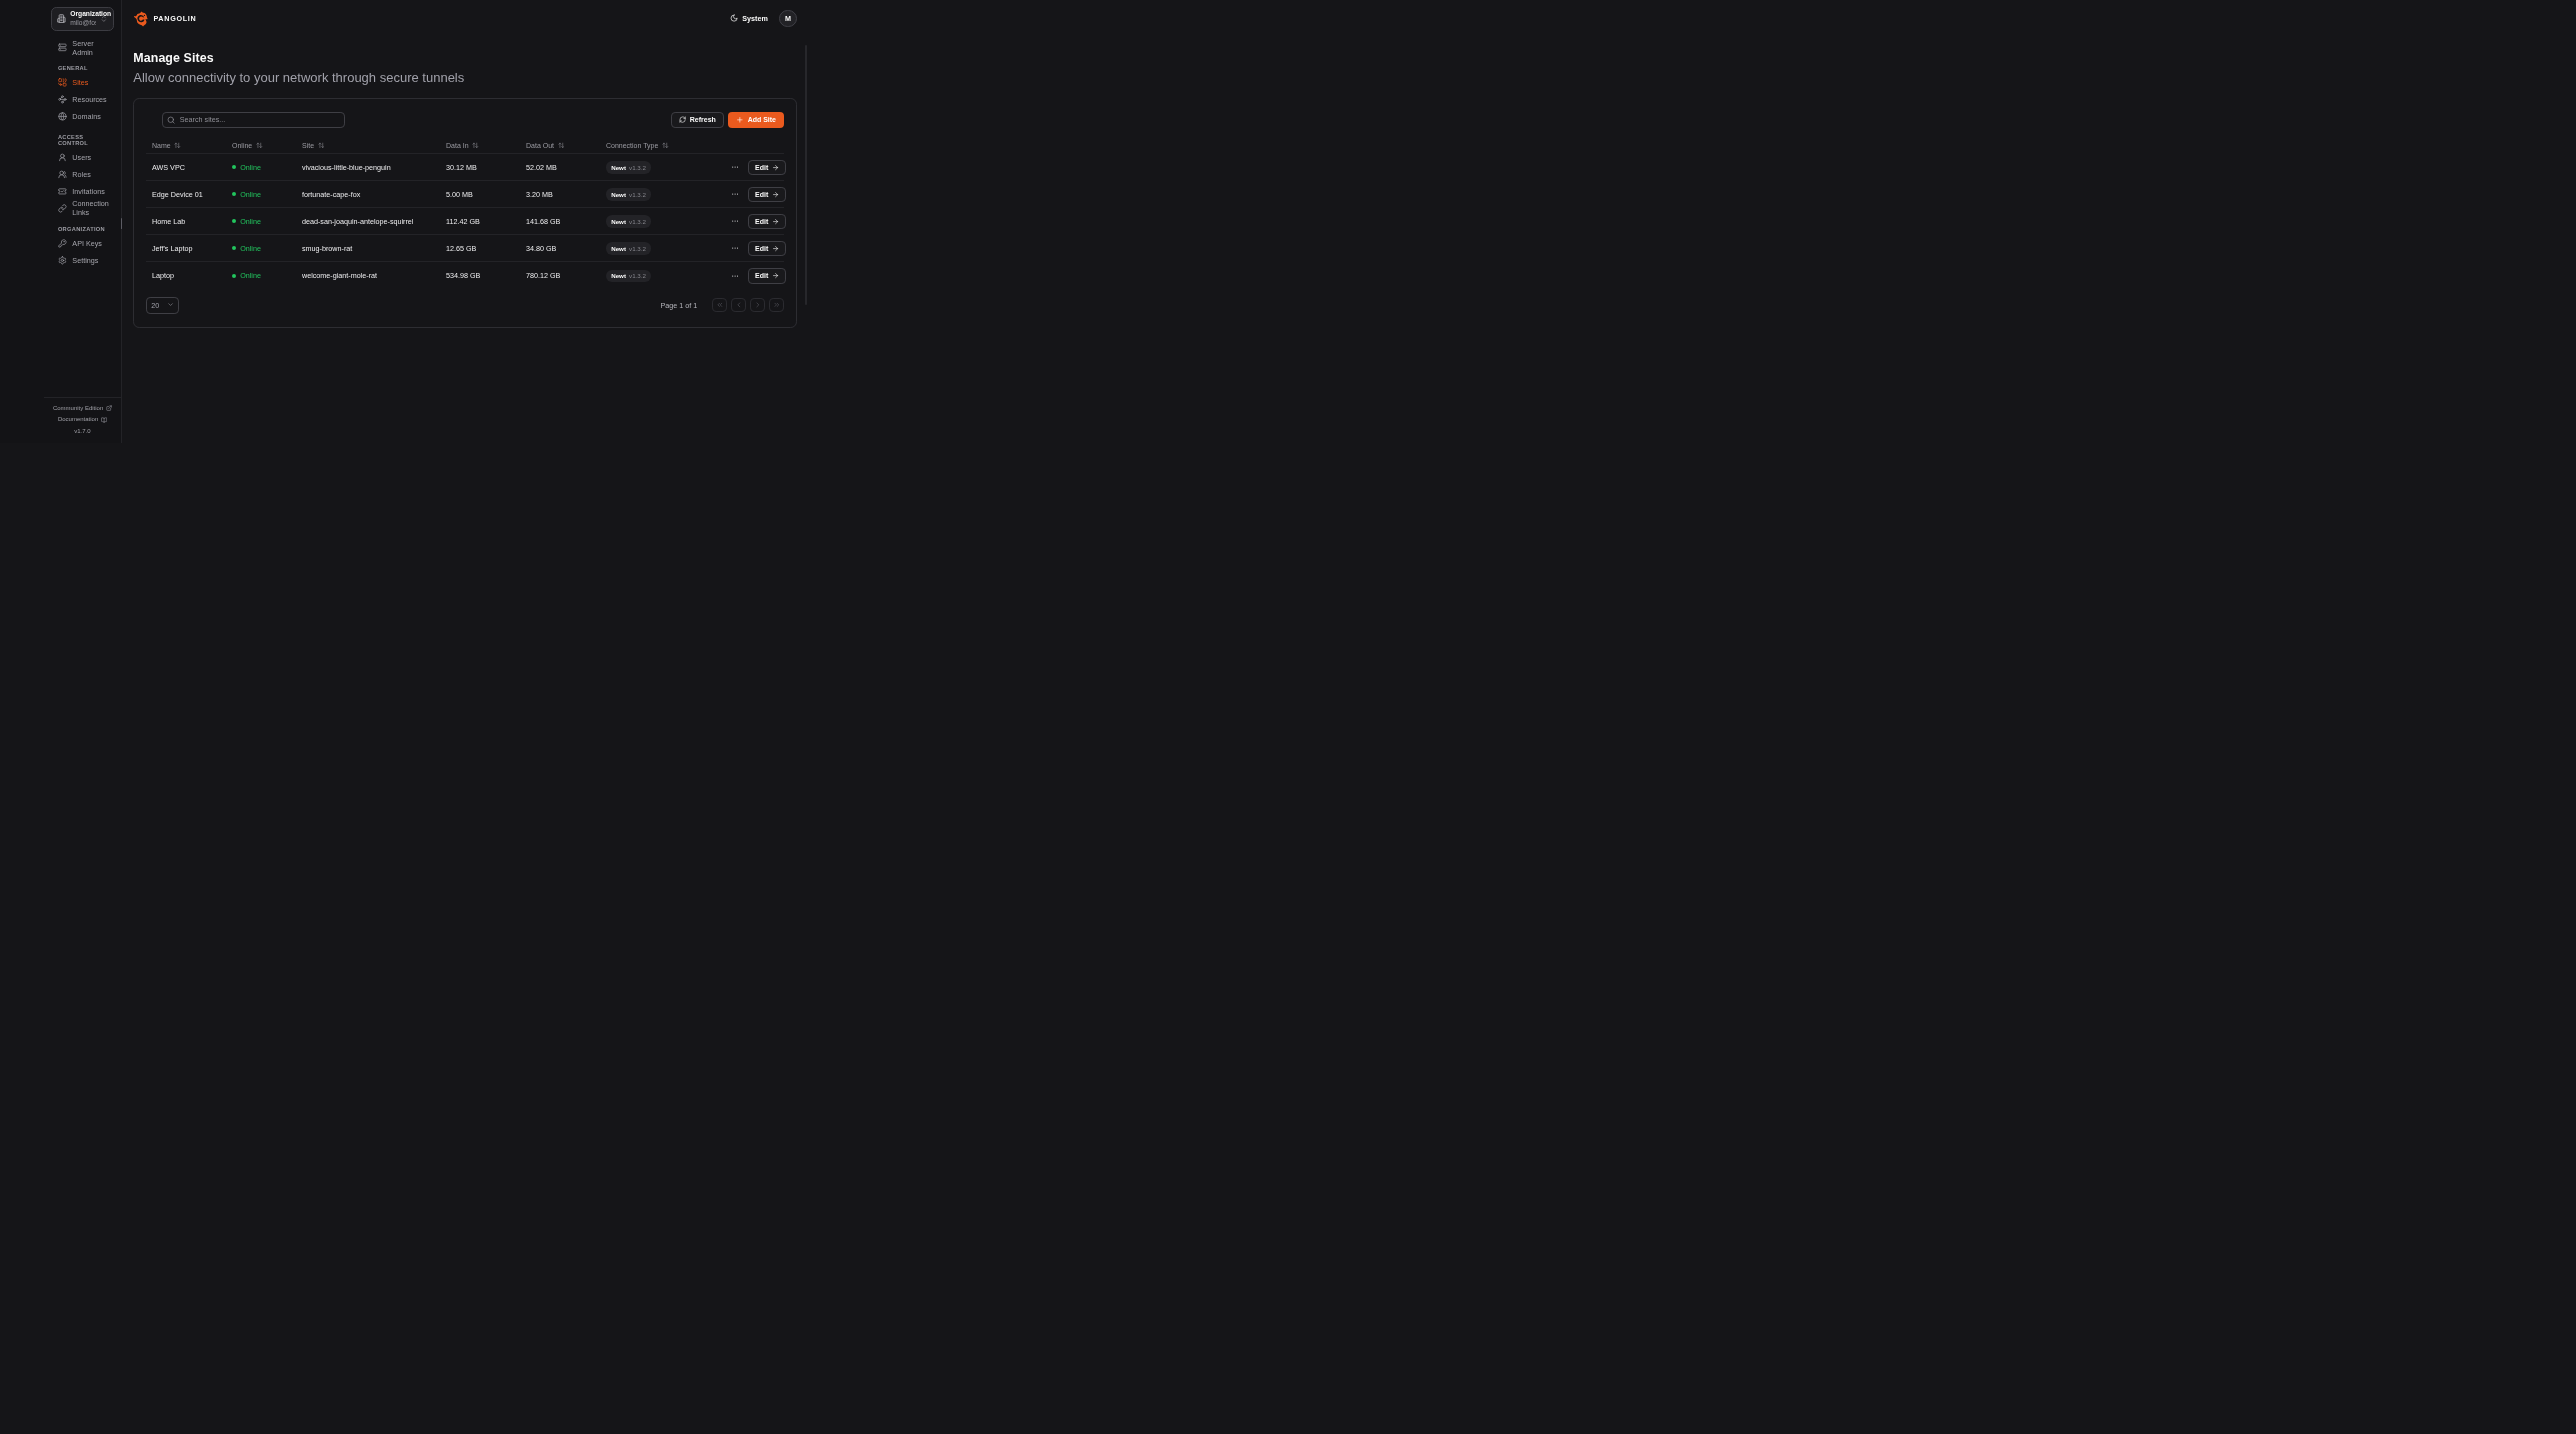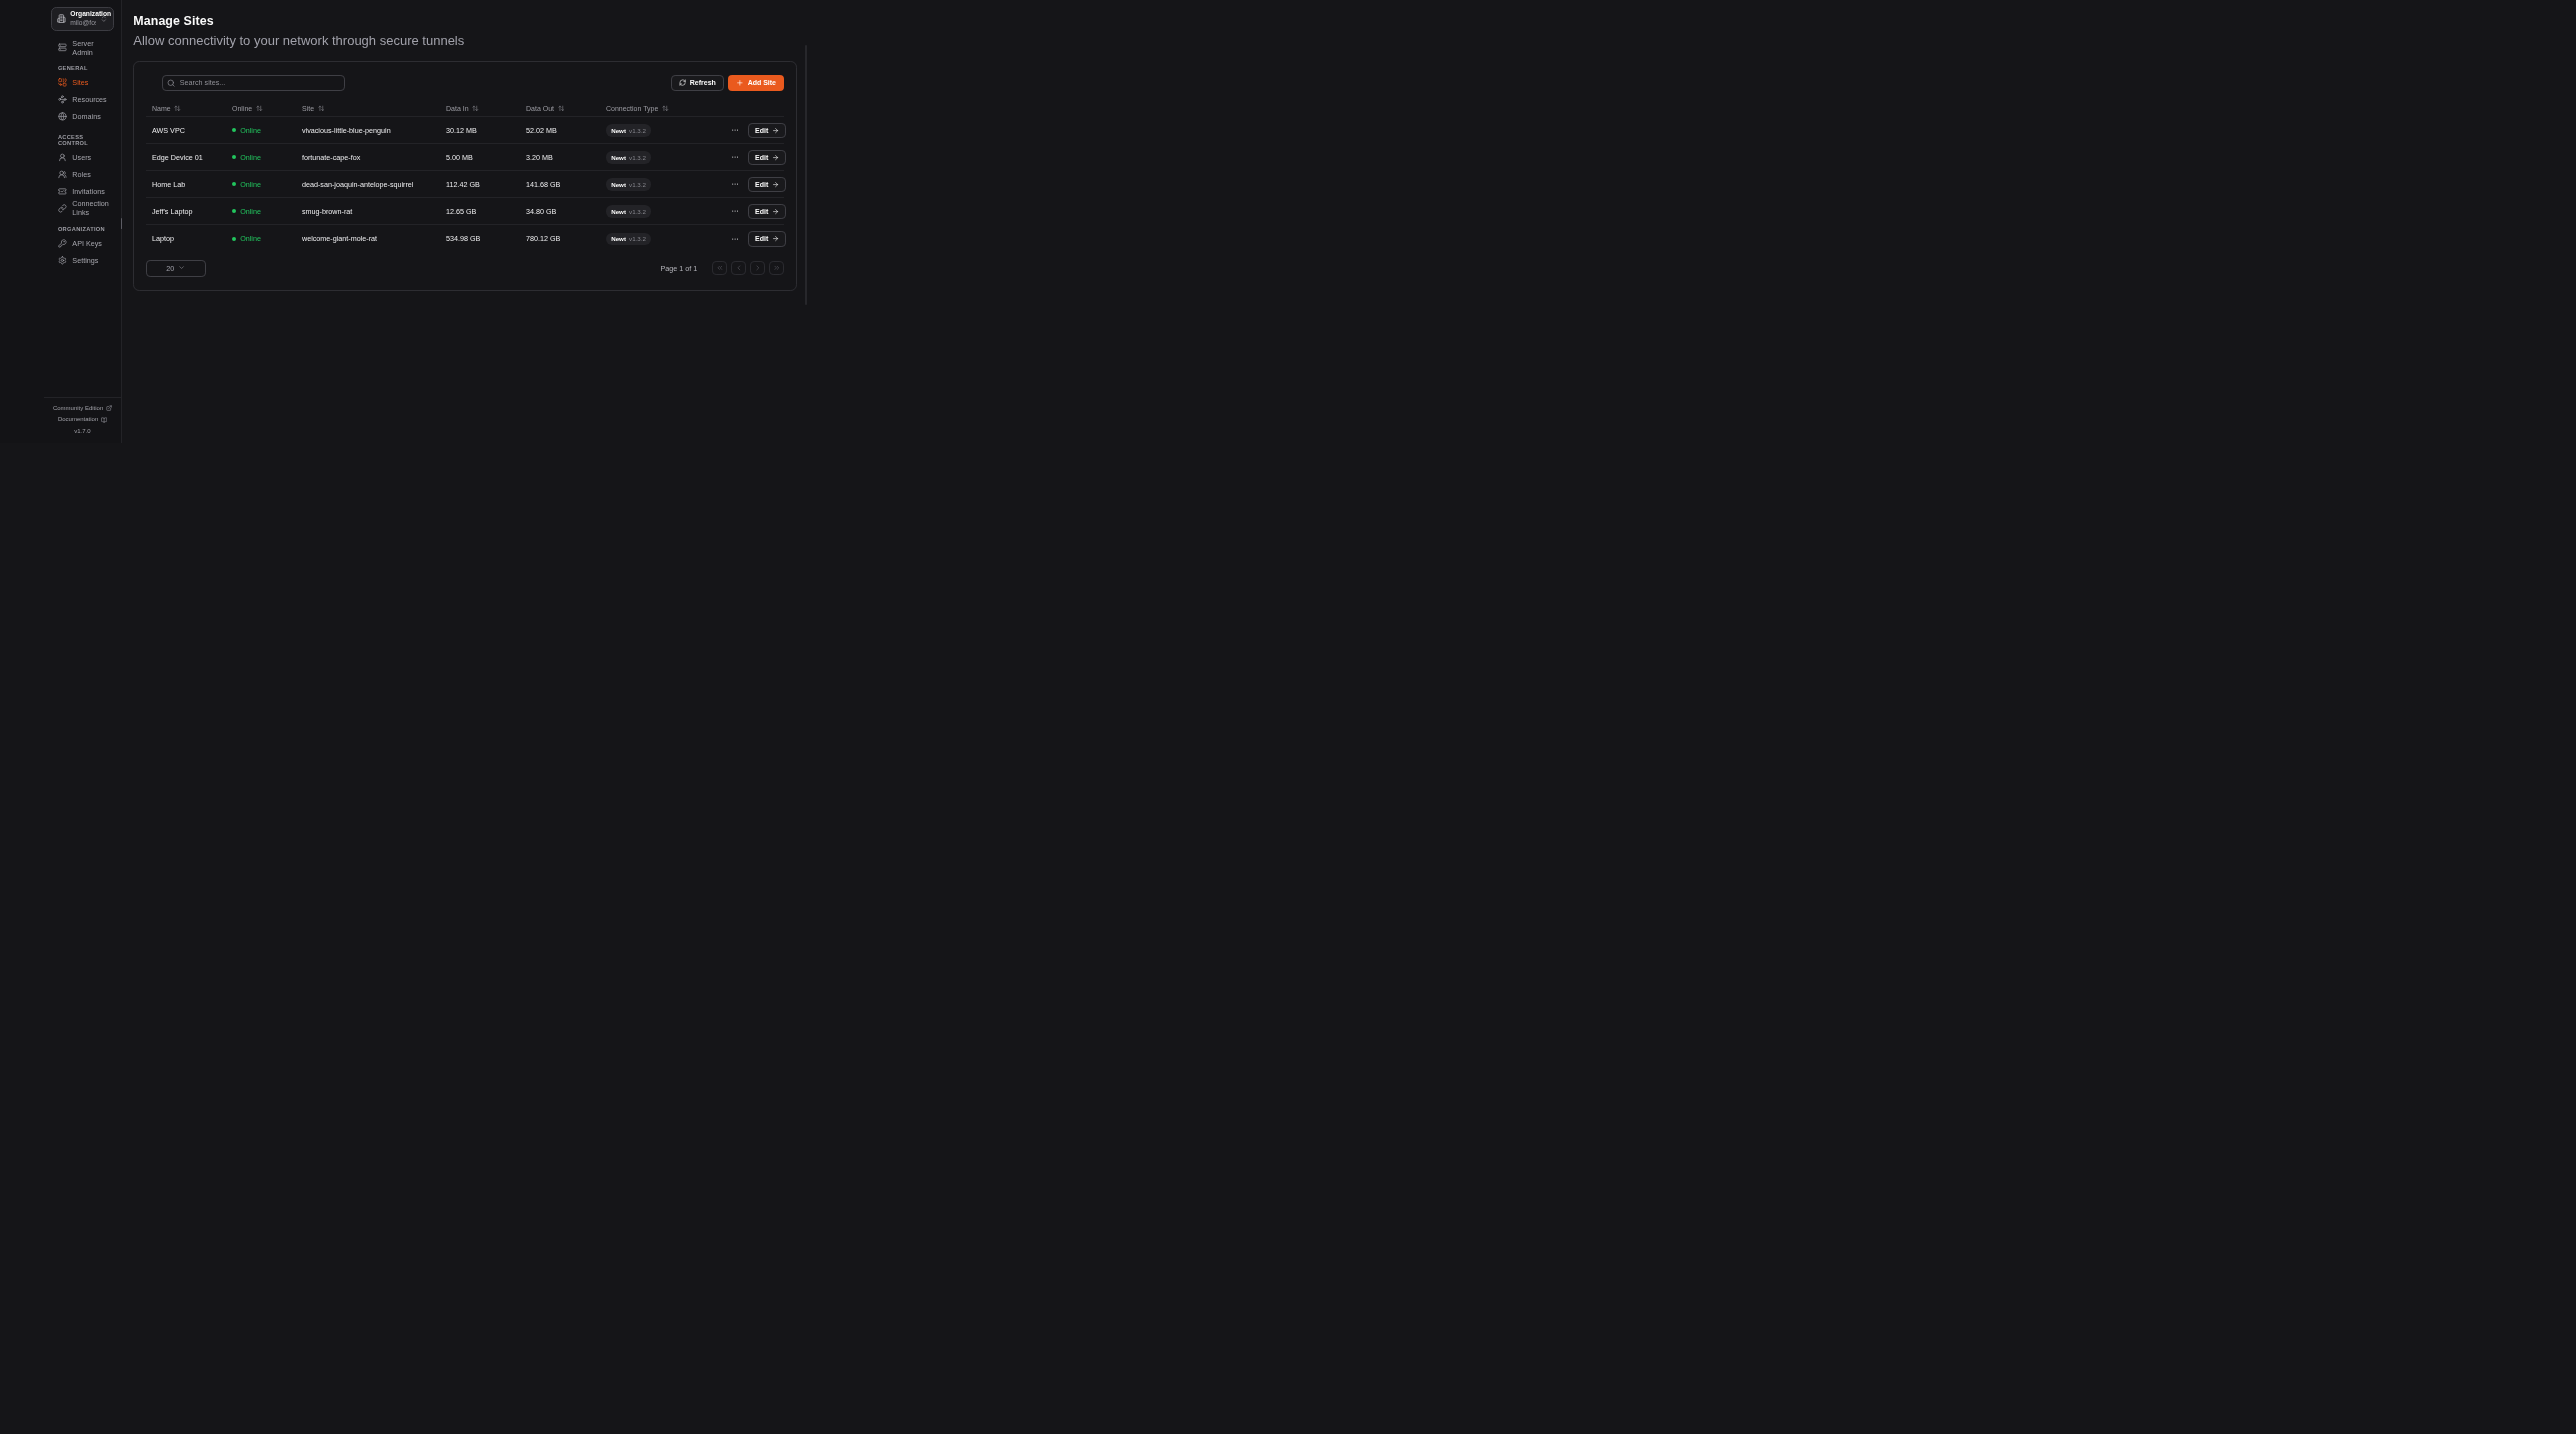--- a/index.html
+++ b/index.html
@@ -116,21 +116,21 @@
   }
   .badge .b-name{font-size:6.2px;font-weight:700;color:var(--white);}
   .badge .b-ver{font-size:6.2px;color:#85858c;}
   .td-actions{display:flex;align-items:center;justify-content:flex-end;gap:7.7px;padding-right:5.7px;overflow:visible;}
   .ellipsis-btn{color:#e4e4e7;cursor:pointer;background:none;border:none;padding:1px;}
   .btn-edit{height:15.5px;padding:0 6.2px;gap:3.6px;font-weight:600;}
   
   .card-footer{margin-top:7.2px;display:flex;align-items:center;}
   .page-size{
     height:17px;min-width:33px;border:0.5px solid var(--input-border);border-radius:4.1px;background:transparent;
-    display:inline-flex;align-items:center;justify-content:space-between;gap:4.1px;padding:0 19px;
+    display:inline-flex;align-items:center;justify-content:space-between;gap:4.1px;padding:0 4px;
     color:var(--muted);font-size:7.2px;cursor:pointer;font-family:"Liberation Sans","DejaVu Sans",sans-serif;
   }
   .footer-right{margin-left:auto;display:flex;align-items:center;gap:15px;}
   .page-info{font-size:7.2px;color:#b5b5bb;}
   .pager{display:flex;gap:4.6px;}
   .pager-btn{
     width:14.4px;height:14.4px;border-radius:4.1px;border:0.5px solid #2b2b30;background:transparent;
     color:#55555d;display:flex;align-items:center;justify-content:center;cursor:default;
   }
   .scroll-hint{position:absolute;right:1px;top:45px;width:2.1px;height:260px;border-radius:1px;background:#27272b;}
@@ -297,20 +297,43 @@
             <path d="M3 18a1 1 0 0 1-1-1V4a1 1 0 0 1 1-1h5a4 4 0 0 1 4 4 4 4 0 0 1 4-4h5a1 1 0 0 1 1 1v13a1 1 0 0 1-1 1h-6a3 3 0 0 0-3 3 3 3 0 0 0-3-3z"></path>
           </svg>
       </span>
     </div>
     <div class="f-line plain">v1.7.0</div>
   </div>
 </aside>
 
 <main class="main">
 
+  <div class="topbar">
+    <div class="brand">
+      <span>
+        <svg width="16" height="16" viewBox="0 0 32 32">
+          <path fill="#ea5a1e" d="M16.5 1.2c2.2 2.8 6.3 1.9 9 4.8 2.6 2.8 1.8 6.8 3.8 9.8-1.8 1-3 .8-4.6 0 1 2.8 3 4.8 2.2 7.8-1 3.8-4.8 5-6.8 7.2-3-3.8-7.8-2.8-10.8-6.8-2-2.8-.8-5.8-2.8-8.6C4.6 13.6 2.2 13 2 10c2.8.8 4.8 0 5.8-2.2 1.2-2.8 4-2 6-3.2 1.2-.8 2-1.6 2.7-3.4z"></path>
+          <path fill="#151518" d="M22.4 13.2c-1-4.2-6-6.4-10-4.4-3.2 1.8-4.4 5.2-3.2 8.4 1.2 4.2 5.4 6.2 9.4 5 2.2-.8 4-2.2 4.2-5h-3.2c-1 2.2-4 3-6 1.2-1.8-1.4-1.8-4.2-.4-6 1.8-2.2 5-2 6.8.2z"></path>
+          <circle cx="22.9" cy="8.9" r="1.3" fill="#151518"></circle>
+        </svg>
+      </span>
+      <span class="brand-name">PANGOLIN</span>
+    </div>
+    <div class="topbar-right">
+      <div class="theme-toggle">
+        <span>
+          <svg width="8.2" height="8.2" viewBox="0 0 24 24" fill="none" stroke="currentColor" stroke-width="2" stroke-linecap="round" stroke-linejoin="round">
+              <path d="M12 3a6 6 0 0 0 9 9 9 9 0 1 1-9-9Z"></path>
+            </svg>
+        </span>
+        <span>System</span>
+      </div>
+      <div class="avatar">M</div>
+    </div>
+  </div>
 
   <h1 class="page-title">Manage Sites</h1>
   <p class="page-subtitle">Allow connectivity to your network through secure tunnels</p>
 
   <section class="card">
 
     <div class="toolbar">
       <div class="search-wrap">
         <span class="s-ico">
           <svg width="8.2" height="8.2" viewBox="0 0 24 24" fill="none" stroke="currentColor" stroke-width="2" stroke-linecap="round" stroke-linejoin="round">

